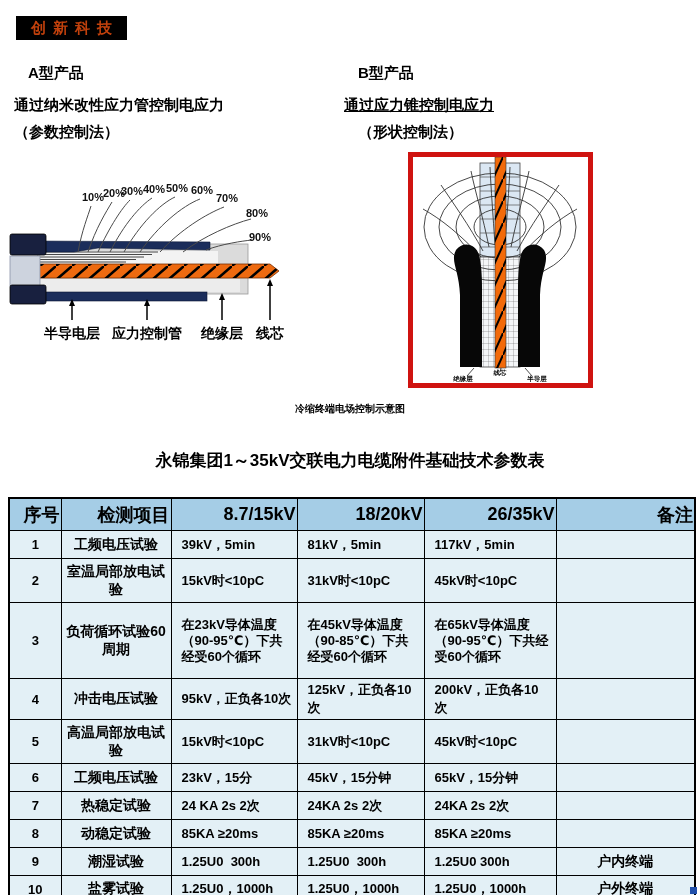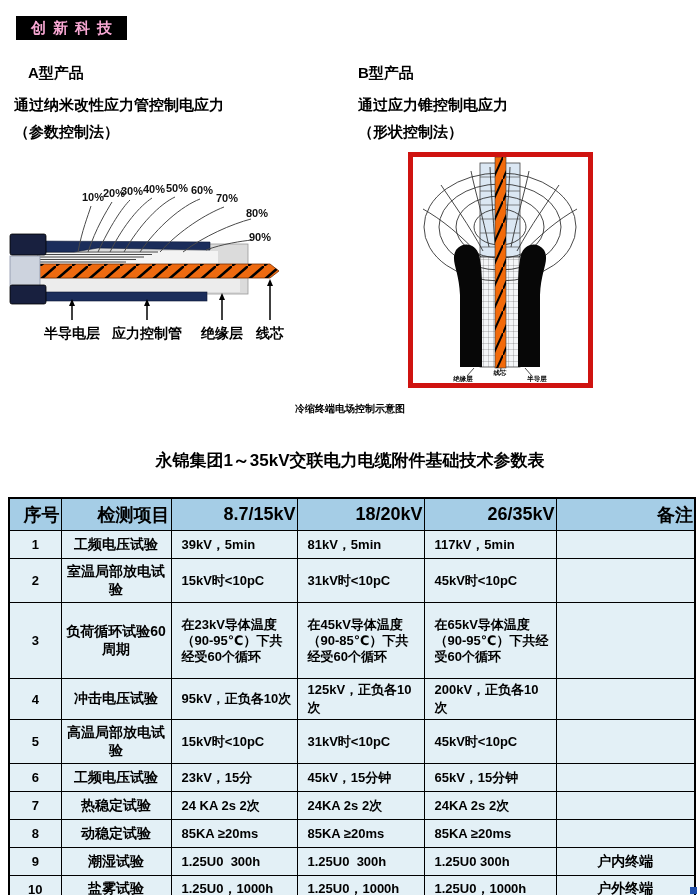--- a/index.html
+++ b/index.html
@@ -1,20 +1,20 @@
 <!DOCTYPE html>
 <html><head>
 <meta charset="utf-8">
 <style>
   html,body{margin:0;padding:0;}
   body{width:700px;height:895px;background:#ffffff;position:relative;
        font-family:"Liberation Sans","DejaVu Sans",sans-serif;color:#000;overflow:hidden;}
   .abs{position:absolute;}
   
-  .badge{left:16px;top:16px;background:#000;color:#f9a8d4;font-size:15px;font-weight:bold;
+  .badge{left:16px;top:16px;background:#000;color:#c2410c;font-size:15px;font-weight:bold;
          letter-spacing:7px;padding:3px 8px 4px 15px;line-height:17px;}
   
   .ptitle,.pline{font-size:15px;font-weight:bold;white-space:nowrap;}
   
   .diagram-a{left:8px;top:168px;width:330px;height:180px;}
   .diagram-b{left:408px;top:152px;width:185px;height:236px;border:5px solid #cf1310;
              box-sizing:border-box;background:#fff;}
   .caption{left:0;top:402px;width:700px;text-align:center;font-size:10px;font-weight:bold;}
   .tbl-title{left:0;top:449px;width:700px;text-align:center;font-size:17px;font-weight:bold;}
   
@@ -37,21 +37,21 @@
 </head>
 <body>
 
 <div class="abs badge">创新科技</div>
 
 <div class="abs ptitle" style="left:28px;top:64px;">A型产品</div>
 <div class="abs pline" style="left:14px;top:96px;">通过纳米改性应力管控制电应力</div>
 <div class="abs pline" style="left:14px;top:123px;text-align:center;">（参数控制法）</div>
 
 <div class="abs ptitle" style="left:358px;top:64px;">B型产品</div>
-<div class="abs pline" style="left:358px;top:96px;">通过应力锥控制电应力</div>
+<div class="abs pline" style="left:344px;top:96px;text-decoration:underline;">通过应力锥控制电应力</div>
 <div class="abs pline" style="left:358px;top:123px;text-align:right;">（形状控制法）</div>
 
 <div class="abs diagram-a">
 <svg width="330" height="180" viewBox="0 0 330 180">
   <defs>
     <pattern id="hatchA" patternUnits="userSpaceOnUse" width="16" height="14">
       <path d="M0,14 L16,0" stroke="#000" stroke-width="2.5" fill="none"></path>
     </pattern>
   </defs>
 

